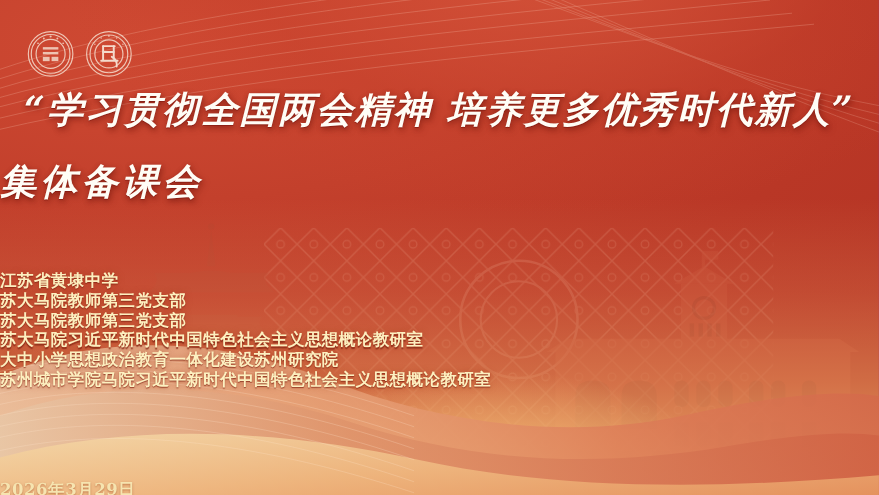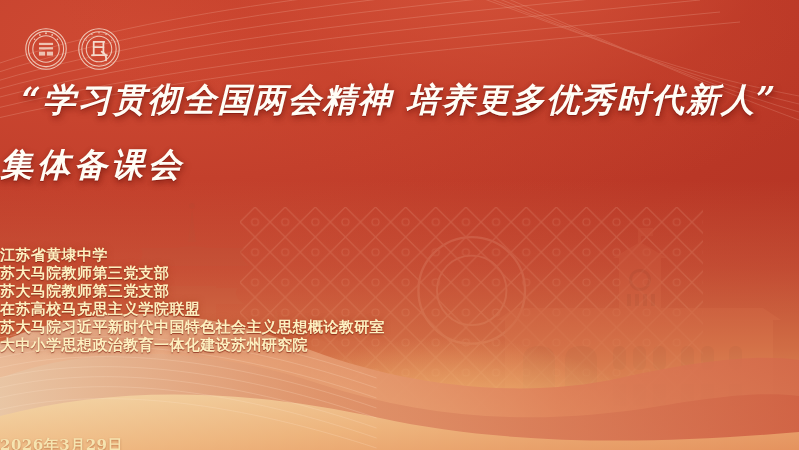--- a/index.html
+++ b/index.html
@@ -336,22 +336,22 @@
     <span class="headline">“学习贯彻全国两会精神 培养更多优秀时代新人”</span>
   </div>
   <div class="subhead-wrap">
     <span class="subhead">集体备课会</span>
   </div>
 
   <div class="orgs">
     <div class="org-line">江苏省黄埭中学</div>
     <div class="org-line">苏大马院教师第三党支部</div>
     <div class="org-line">苏大马院教师第三党支部</div>
-    <div class="org-line">在苏高校马克思主义学院联盟</div>
     <div class="org-line">苏大马院习近平新时代中国特色社会主义思想概论教研室</div>
     <div class="org-line">大中小学思想政治教育一体化建设苏州研究院</div>
+    <div class="org-line">苏州城市学院马院习近平新时代中国特色社会主义思想概论教研室</div>
   </div>
 
   <div class="date-wrap">
     <span class="date">2026年3月29日</span>
   </div>
 
 </div>
 
 </body></html>

